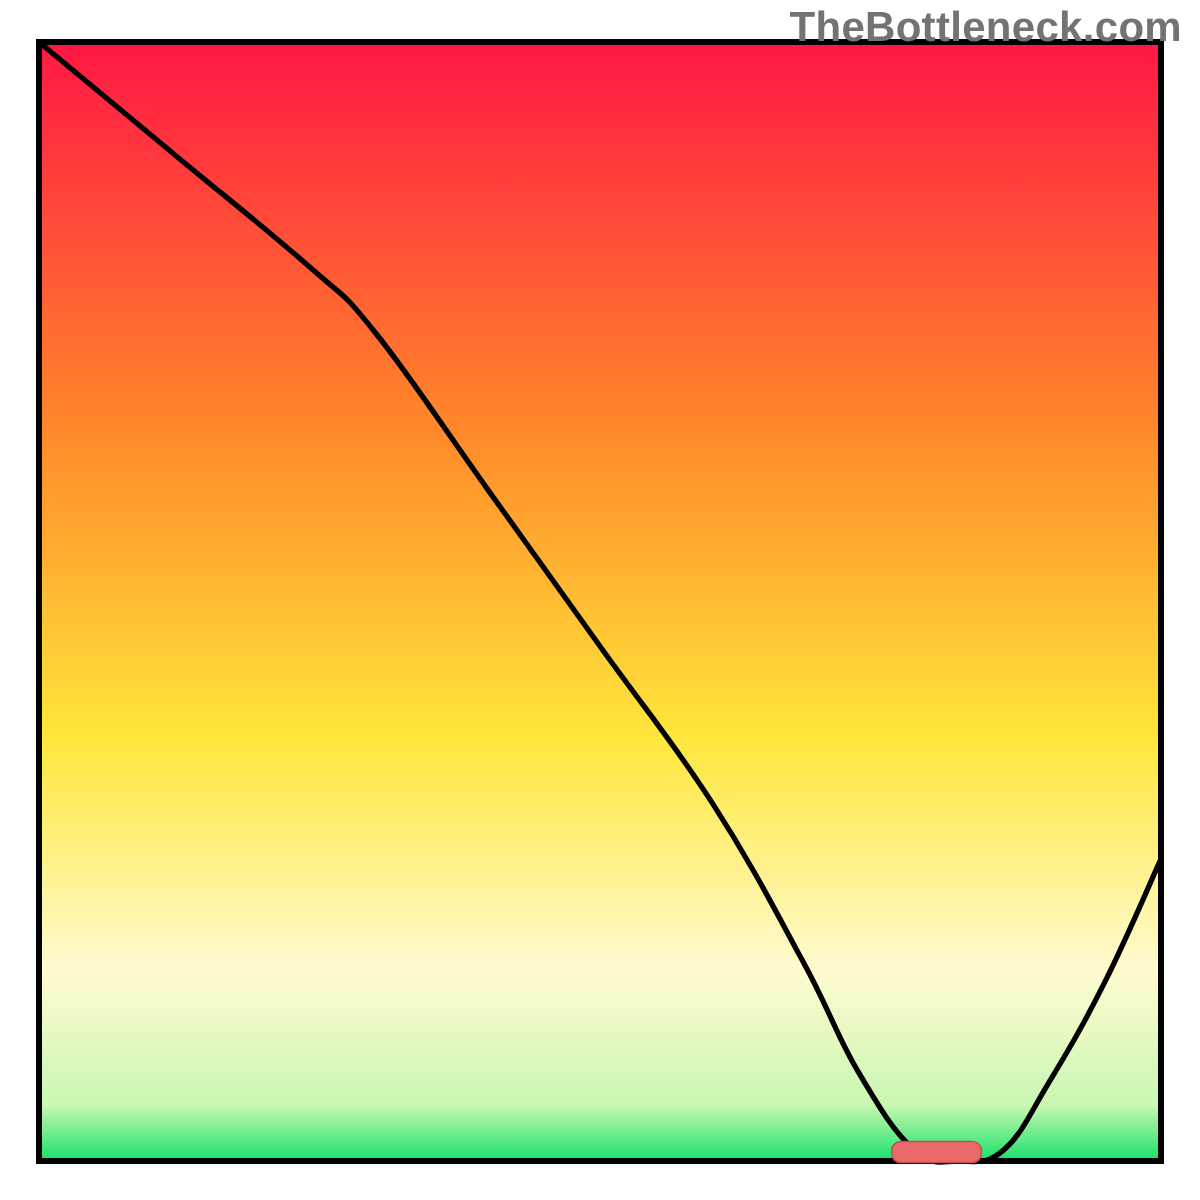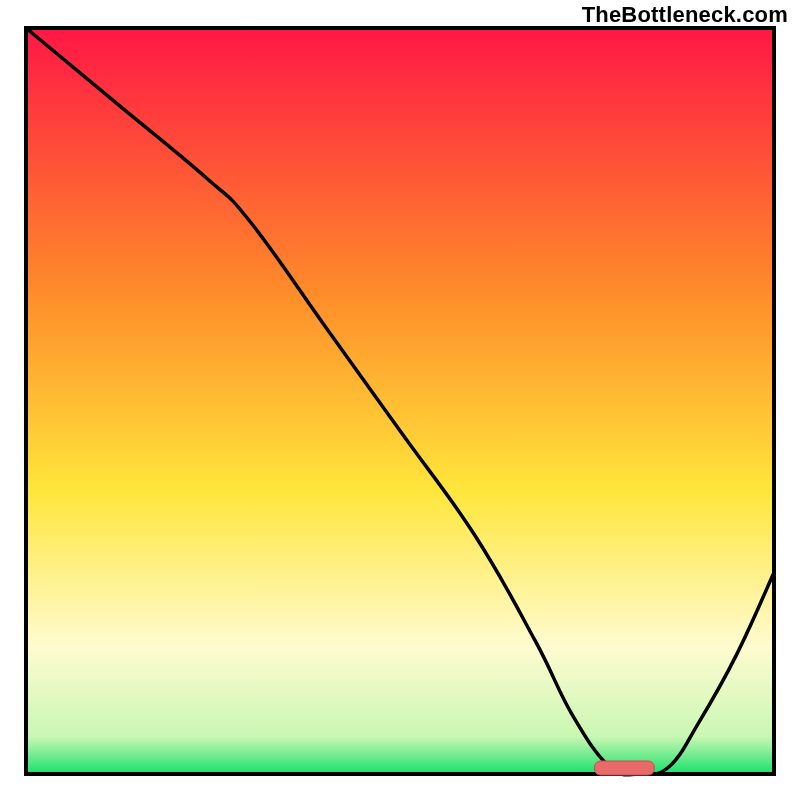--- a/index.html
+++ b/index.html
@@ -12,23 +12,23 @@
   }
   .container {
     position: relative;
     width: 800px;
     height: 800px;
   }
   .watermark {
     position: absolute;
     top: 2px;
     right: 12px;
-    font-size: 22px;
+    font-size: 28px;
     font-weight: 600;
-    color: #000000;
+    color: #737373;
     letter-spacing: 0.2px;
     z-index: 5;
     margin-left: 39px;
   }
   svg.chart {
     position: absolute;
     left: 0;
     top: 0;
   }
 </style>

